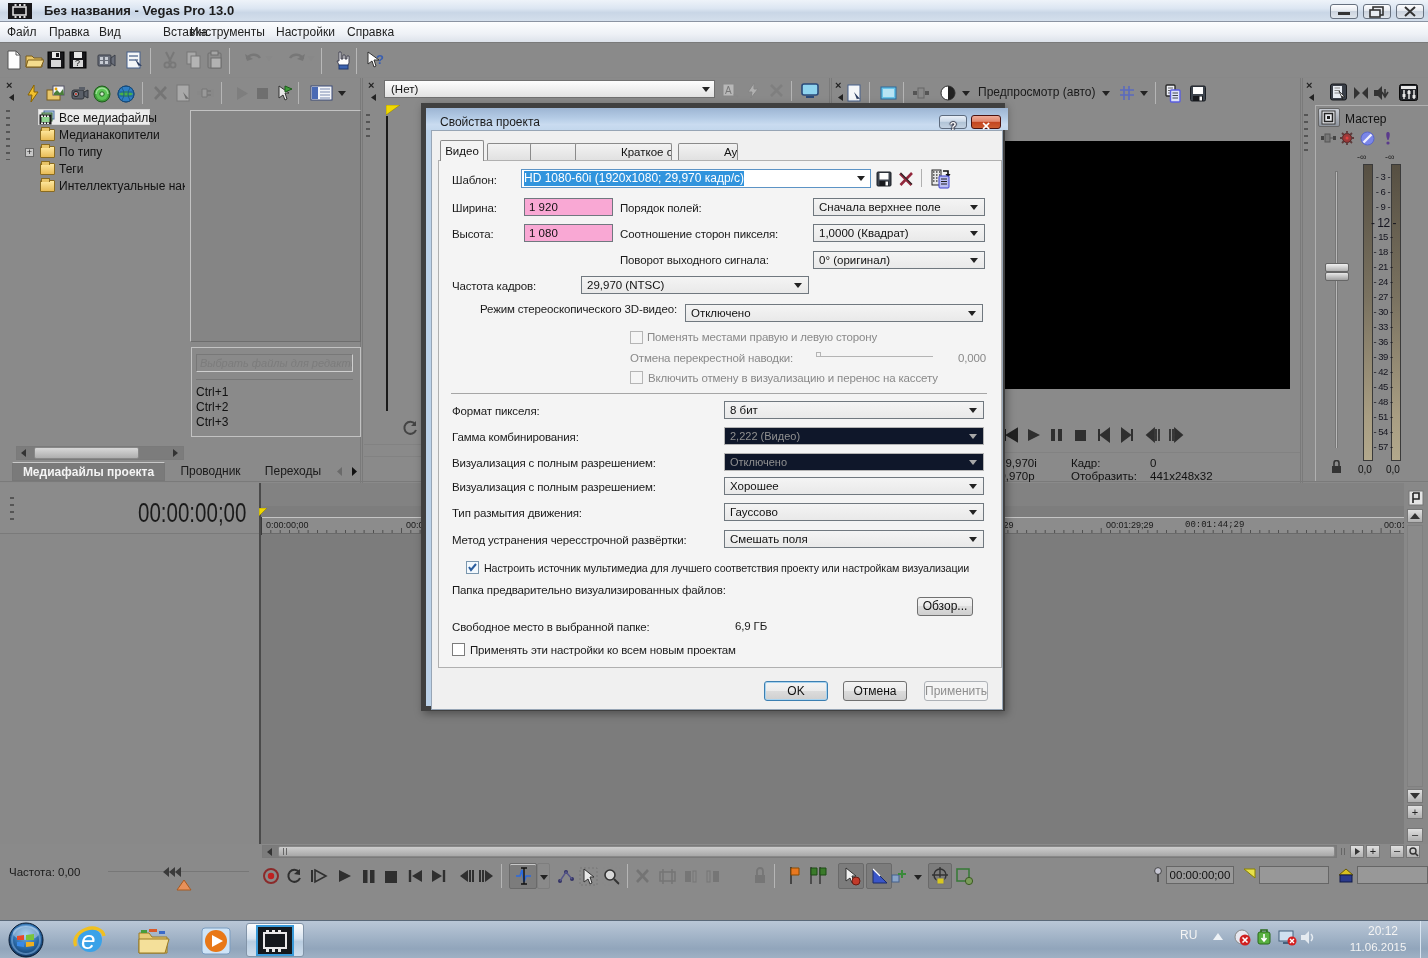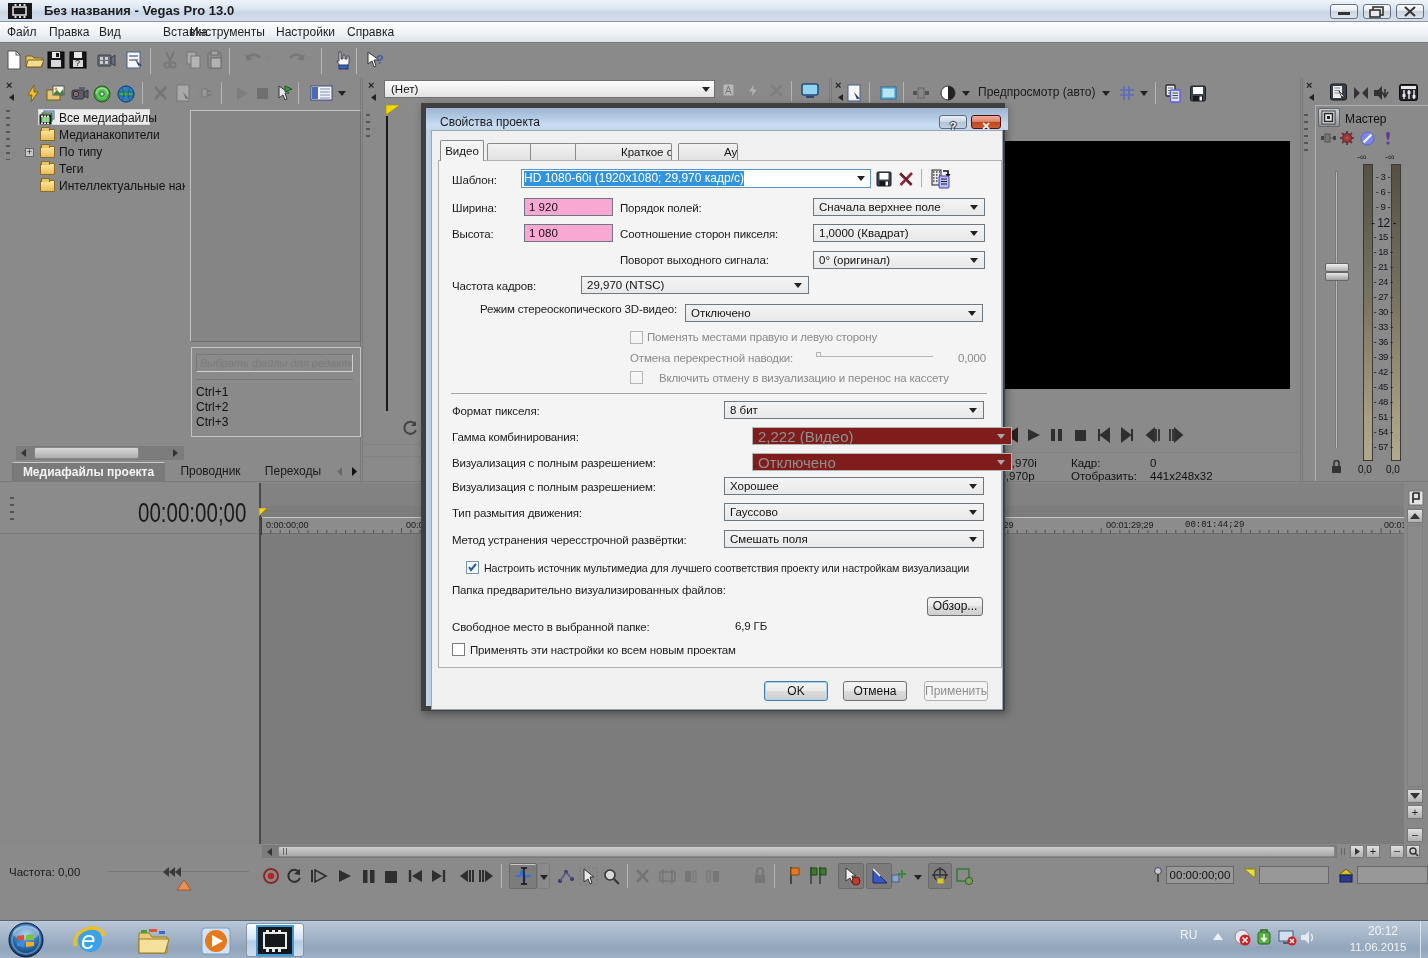--- a/index.html
+++ b/index.html
@@ -23,21 +23,21 @@
 #timeline{left:0;top:483px;width:1428px;height:375px;background:#7d7d7d;}
 
 #dlg{left:421px;top:103px;width:584px;height:608px;background:#bcd2e9;border:5px solid #404040;border-radius:0;box-shadow:2px 3px 8px rgba(0,0,0,.35);}
 #dlgbody{position:absolute;left:5px;top:22px;width:572px;height:580px;background:#f0f0f0;border:1px solid #97a5b5;}
 .dl{position:absolute;font-size:11.5px;letter-spacing:-0.15px;color:#1a1a1a;white-space:nowrap;}
 .dld{position:absolute;font-size:11.5px;letter-spacing:-0.15px;color:#898989;white-space:nowrap;}
 .inp{position:absolute;background:#f9a8d4;border:1px solid #70787f;font-size:11.5px;color:#111;padding:1px 4px;line-height:14px;}
 .cmb{position:absolute;background:linear-gradient(#f4f4f4,#e9e9e9);border:1px solid #70787f;font-size:11.5px;color:#111;}
 .cmb .t{position:absolute;left:5px;top:1px;line-height:15px;white-space:nowrap;}
 .cmb .a{position:absolute;right:6px;top:6px;width:0;height:0;border-left:4px solid transparent;border-right:4px solid transparent;border-top:5px solid #222;}
-.cmbd{position:absolute;background:#7f1d1d;border:1px solid #b4b4b4;font-size:15px;color:#909090;margin-left:28px;}
+.cmbd{position:absolute;background:#0f172a;border:1px solid #b4b4b4;font-size:11px;color:#909090;}
 .cmbd .t{position:absolute;left:5px;top:1px;line-height:15px;white-space:nowrap;}
 .cmbd .a{position:absolute;right:6px;top:6px;width:0;height:0;border-left:4px solid transparent;border-right:4px solid transparent;border-top:5px solid #a8a8a8;}
 .cb{position:absolute;width:13px;height:13px;background:#fff;border:1px solid #7c7c7c;}
 .cbd{position:absolute;width:13px;height:13px;background:#f5f5f5;border:1px solid #b5b5b5;}
 .btn{position:absolute;height:21px;background:linear-gradient(#f4f4f4,#ebebeb 50%,#dcdcdc 50%,#cfcfcf);border:1px solid #707070;border-radius:3px;font-size:12px;color:#111;text-align:center;line-height:19px;}
 .tb2{position:absolute;top:12px;height:18px;white-space:nowrap;overflow:hidden;background:linear-gradient(#f2f2f2,#e0e0e0);border:1px solid #8a8a8a;border-bottom:none;border-radius:2px 2px 0 0;text-align:center;font-size:11.5px;color:#111;line-height:17px;padding-left:45px;}
 
 #taskbar{left:0;top:920px;width:1428px;height:38px;background:linear-gradient(#bac7d7,#a6b7ca 35%,#91a5bb 75%,#9fb1c4);border-top:1px solid #5a6878;}
 </style></head>
 <body>
@@ -974,21 +974,21 @@
             <span class="t">Отключено</span>
             <span class="a"></span>
           </div>
       <div class="cbd" style="left:191px;top:170px;"></div>
       <div class="dld" style="left:208px;top:170px;">Поменять местами правую и левую сторону</div>
       <div class="dld" style="left:191px;top:191px;">Отмена перекрестной наводки:</div>
       <div class="abs" style="left:377px;top:195px;width:117px;height:1px;background:#b4b4b4;"></div>
       <div class="abs" style="left:377px;top:191px;width:5px;height:5px;border:1px solid #b4b4b4;border-bottom:none;"></div>
       <div class="dld" style="left:519px;top:191px;">0,000</div>
       <div class="cbd" style="left:191px;top:210px;"></div>
-      <div class="dld" style="left:220px;top:211px;text-align:right;">Включить отмену в визуализацию и перенос на кассету</div>
+      <div class="dld" style="left:209px;top:211px;text-align:right;">Включить отмену в визуализацию и перенос на кассету</div>
       <div class="abs" style="left:12px;top:232px;width:536px;height:1px;background:#a6a6a6;"></div>
 
       <div class="dl" style="left:13px;top:244px;">Формат пикселя:</div>
       <div class="cmb" style="left:285px;top:240px;width:260px;height:18px;">
             <span class="t">8 бит</span>
             <span class="a"></span>
           </div>
       <div class="dl" style="left:13px;top:270px;">Гамма комбинирования:</div>
       <div class="cmbd" style="left:285px;top:266px;width:260px;height:18px;">
             <span class="t">2,222 (Видео)</span>
@@ -1015,21 +1015,21 @@
             <span class="a"></span>
           </div>
 
       <div class="cb" style="left:27px;top:400px;border-color:#7a96ad;background:#f2f8fd;">
             <svg width="13" height="13" style="position:absolute;left:-1px;top:-1px;">
               <path d="M3 6 L5 9 L10 3" stroke="#2a5d9e" stroke-width="2" fill="none"></path>
             </svg>
           </div>
       <div class="dl" style="left:45px;top:401px;transform:scaleX(0.93);transform-origin:left;">Настроить источник мультимедиа для лучшего соответствия проекту или настройкам визуализации</div>
       <div class="dl" style="left:13px;top:423px;">Папка предварительно визуализированных файлов:</div>
-      <div class="btn" style="left:488px;top:436px;width:56px;height:19px;line-height:17px;">Обзор...</div>
+      <div class="btn" style="left:478px;top:436px;width:56px;height:19px;line-height:17px;">Обзор...</div>
       <div class="dl" style="left:13px;top:460px;">Свободное место в выбранной папке:</div>
       <div class="dl" style="left:296px;top:459px;">6,9 ГБ</div>
       <div class="cb" style="left:13px;top:482px;"></div>
       <div class="dl" style="left:31px;top:483px;">Применять эти настройки ко всем новым проектам</div>
     </div>
 
     <div class="btn" style="left:332px;top:550px;width:64px;height:20px;line-height:18px;border-color:#3c7fb1;box-shadow:0 0 0 1px #a8d3ef inset;">OK</div>
     <div class="btn" style="left:411px;top:550px;width:64px;height:20px;line-height:18px;">Отмена</div>
     <div class="btn" style="left:492px;top:550px;width:64px;height:20px;line-height:18px;color:#8e8e8e;border-color:#aeb2b7;background:#f4f4f4;">Применить</div>
   </div>

